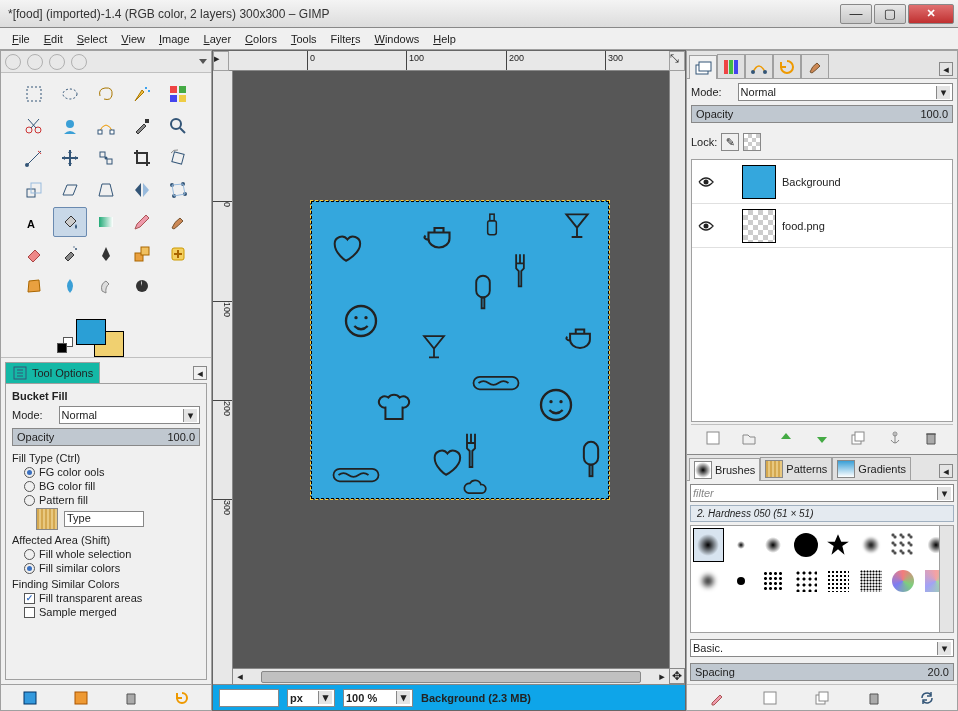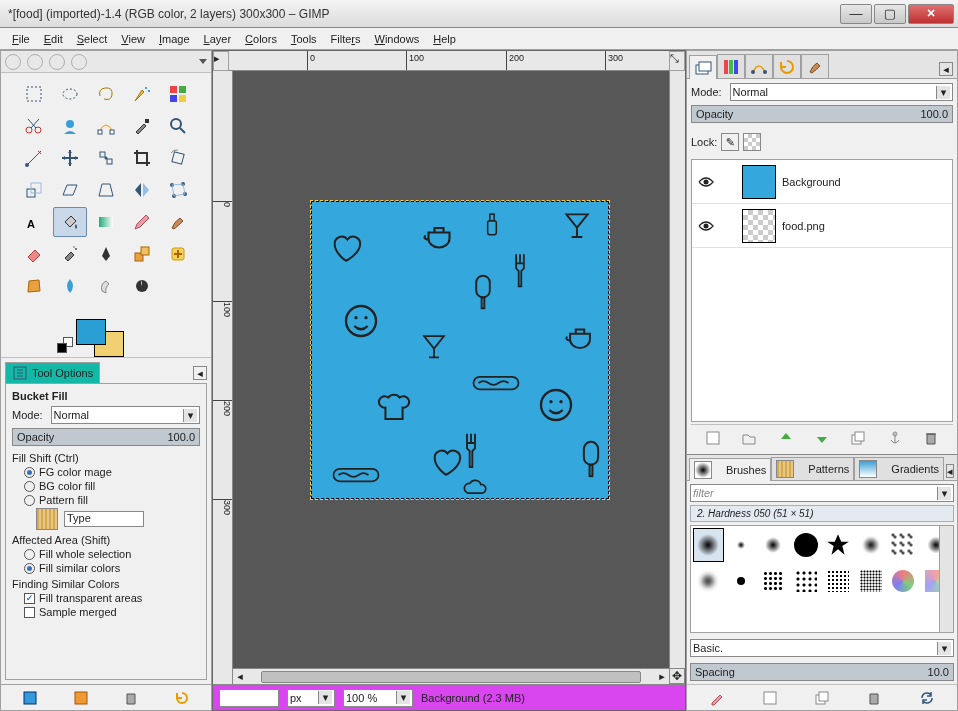--- a/index.html
+++ b/index.html
@@ -29,21 +29,21 @@
   .tool svg { width:20px; height:20px; }
   .swatches { position: relative; height: 50px; display:flex;align-items:center;justify-content:center;}
   .fg { width:30px;height:26px;background:#2a9fd6;border:1px solid #000;position:relative;z-index:2;}
   .bg { width:30px;height:26px;background:#f0d070;border:1px solid #000;position:relative;left:-12px;top:12px;z-index:1;}
   .tiny-sw { position:absolute; left:56px; bottom:4px; width:10px;height:10px;background:#000;border:1px solid #555;}
   .tiny-sw2{ position:absolute; left:62px; bottom:10px; width:10px;height:10px;background:#fff;border:1px solid #555;}
   .dialog-tab { background:#f0f0f0; padding:4px; border-top:1px solid #c0c0c0;}
   .tab-hdr { display:flex; align-items:center;}
   .tab-btn { background:#14b8a6; border:1px solid #a0a0a0; padding:2px 6px; display:flex;align-items:center;gap:4px; border-bottom:none;}
   .tab-body { border:1px solid #a0a0a0; background:#f0f0f0; padding:6px; flex:1; overflow:hidden;}
-  .field { display:flex; align-items:center; margin-bottom:4px; gap:8px;}
+  .field { display:flex; align-items:center; margin-bottom:4px; gap:16px;}
   .field label { }
   .combo { flex:1; height:18px; border:1px solid #888; background:#fff; display:flex;align-items:center;justify-content:space-between;padding:0 2px;}
   .combo .arrow { width:14px;text-align:center;border-left:1px solid #888;background:#e4e4e4;}
   .slider-row { background:#c0c8d0; height:18px; border:1px solid #888; display:flex;align-items:center;justify-content:space-between;padding:0 4px;margin-bottom:6px;}
   .section-label { margin:4px 0 2px 0;}
   .radio-row { display:flex;align-items:center;gap:4px;margin:2px 0 2px 12px;}
   .radio { width:11px;height:11px;border:1px solid #555;border-radius:50%;display:inline-flex;align-items:center;justify-content:center;}
   .radio.checked::after{content:'';width:5px;height:5px;background:#3a70c0;border-radius:50%;}
   .cb { width:11px;height:11px;border:1px solid #555;display:inline-flex;align-items:center;justify-content:center;background:#fff;}
   .cb.checked::after{content:'✓';font-size:9px;color:#3a70c0;font-weight:bold;line-height:1;}
@@ -55,21 +55,21 @@
   .center { flex:1; display:flex; flex-direction:column; background:#808080; border:1px solid #666;}
   .ruler-corner { width:16px;height:20px;background:#e8e8e8;border:1px solid #a0a0a0;}
   .ruler-h { height:20px;background:#e8e8e8;border-bottom:1px solid #888;display:flex;position:relative;font-size:9px;}
   .ruler-v { width:20px;background:#e8e8e8;border-right:1px solid #888;position:relative;font-size:9px;}
   .tick-h { position:absolute;height:100%;border-left:1px solid #444;padding-left:2px;top:0;font-size:9px;padding-top:2px;}
   .tick-v { position:absolute;width:100%;border-top:1px solid #444;left:0;font-size:9px;writing-mode:vertical-rl;padding-left:2px;}
   .canvas-wrap { flex:1;display:flex;}
   .canvas-area { flex:1;background:#575757;position:relative;overflow:hidden;}
   .canvas { position:absolute; left:78px; top:130px; width:298px;height:298px; background:#34a7dd; outline:1px dashed #000; outline-offset:-1px;}
   .canvas::before{content:'';position:absolute;inset:-1px;border:1px dashed #ffce3a;pointer-events:none;}
-  .status { height:26px;background:#d946ef;border-top:1px solid #888;display:flex;align-items:center;gap:8px;padding:0 6px;}
+  .status { height:26px;background:#0ea5e9;border-top:1px solid #888;display:flex;align-items:center;gap:8px;padding:0 6px;font-weight:bold;}
   .status .combo{flex:none;width:48px;}
   .status .zoom{width:70px;}
   .scroll-h { height:16px;background:#e8e8e8;border-top:1px solid #888;display:flex;align-items:center;}
   .scroll-h .thumb{height:12px;background:#c0c0c0;border:1px solid #888;border-radius:2px;margin:0 14px;flex:1;}
   .scroll-v {width:16px;background:#e8e8e8;border-left:1px solid #888;}
   .nav-corner{width:16px;height:16px;background:#e8e8e8;border:1px solid #888;font-size:12px;text-align:center;line-height:14px;}
   
   .right { width: 272px; }
   .dock-tabs { height:28px;display:flex;align-items:flex-end;padding:2px 2px 0 2px;gap:0;background:#e4e4e4;border-bottom:1px solid #a0a0a0;}
   .dtab { width:28px;height:24px;border:1px solid #a0a0a0;background:#e0e0e0;display:flex;align-items:center;justify-content:center;border-bottom:none;}
@@ -77,21 +77,21 @@
   .layers-dialog { flex:1;display:flex;flex-direction:column;background:#f0f0f0;padding:4px;}
   .layer-list { flex:1;border:1px solid #a0a0a0;background:#fff;margin-top:4px;}
   .layer-row { height:44px;display:flex;align-items:center;gap:6px;padding:0 6px;border-bottom:1px solid #e0e0e0;}
   .eye { width:16px;height:16px;color:#2967b9;}
   .thumb-l{width:34px;height:34px;border:1px solid #000;}
   .thumb-trans{background:repeating-conic-gradient(#ccc 0 25%,#fff 0 50%) 0 0/10px 10px;}
   .thumb-blue{background:#34a7dd;}
   .layer-btns{height:26px;display:flex;align-items:center;justify-content:space-around;border-top:1px solid #c0c0c0;padding:0 4px;margin-top:2px;}
   .brush-panel{border-top:1px solid #888;background:#f0f0f0;}
   .btabs{display:flex;align-items:flex-end;padding:2px 2px 0 2px;background:#e4e4e4;border-bottom:1px solid #a0a0a0;}
-  .btab{border:1px solid #a0a0a0;padding:2px 4px;display:flex;align-items:center;gap:14px;background:#e0e0e0;border-bottom:none;}
+  .btab{border:1px solid #a0a0a0;padding:2px 4px;display:flex;align-items:center;gap:3px;background:#e0e0e0;border-bottom:none;}
   .btab.active{background:#f0f0f0;position:relative;top:1px;}
   .btab .sq{width:18px;height:18px;border:1px solid #888;}
   .filter-row{padding:3px;}
   .filter-row .combo{width:100%;}
   .brush-label{padding:2px 6px;background:#e4eaf0;border:1px solid #a0b0c0;margin:0 3px;font-style:italic;font-size:10px;}
   .brush-grid{height:108px;margin:3px;border:1px solid #a0a0a0;background:#fff;display:grid;grid-template-columns:repeat(8,1fr);grid-auto-rows:34px;gap:2px;padding:2px;overflow:hidden;position:relative;}
   .brush-cell{display:flex;align-items:center;justify-content:center;}
   .brush-cell.sel{border:1px solid #000;background:#d8e4f0;}
   .brush-grid .scroll{position:absolute;right:0;top:0;bottom:0;width:14px;background:#e4e4e4;border-left:1px solid #a0a0a0;}
   .lock-row{display:flex;align-items:center;gap:4px;margin:4px 0;}
@@ -379,24 +379,24 @@
           <label>Mode:</label>
           <div class="combo">
               <span>Normal</span>
               <span class="arrow">▾</span>
             </div>
         </div>
         <div class="slider-row">
           <span>Opacity</span>
           <span>100.0</span>
         </div>
-        <div class="section-label">Fill Shift  (Ctrl)</div>
+        <div class="section-label">Fill Type  (Ctrl)</div>
         <div class="radio-row">
             <span class="radio checked"></span>
-            <span>FG color mage</span>
+            <span>FG color ools</span>
           </div>
         <div class="radio-row">
             <span class="radio"></span>
             <span>BG color fill</span>
           </div>
         <div class="radio-row">
             <span class="radio"></span>
             <span>Pattern fill</span>
           </div>
         <div class="radio-row" style="margin-left:24px;gap:6px;">
@@ -729,21 +729,21 @@
         <div class="scroll"></div>
       </div>
       <div class="filter-row">
         <div class="combo">
             <span>Basic.</span>
             <span class="arrow">▾</span>
           </div>
       </div>
       <div class="slider-row" style="margin:3px">
         <span>Spacing</span>
-          <span>10.0</span>
+          <span>20.0</span>
       </div>
       <div class="layer-btns" style="border-top:1px solid #c0c0c0">
         <svg class="small-ico" viewBox="0 0 16 16">
             <path d="M3 13l8-8 2 2-8 8H3z" fill="#e9a" stroke="#a55"></path>
           </svg>
         <svg class="small-ico" viewBox="0 0 16 16">
             <rect x="2" y="2" width="12" height="12" fill="#fff" stroke="#888"></rect>
           </svg>
         <svg class="small-ico" viewBox="0 0 16 16">
             <rect x="2" y="5" width="9" height="9" fill="#fff" stroke="#888"></rect>

